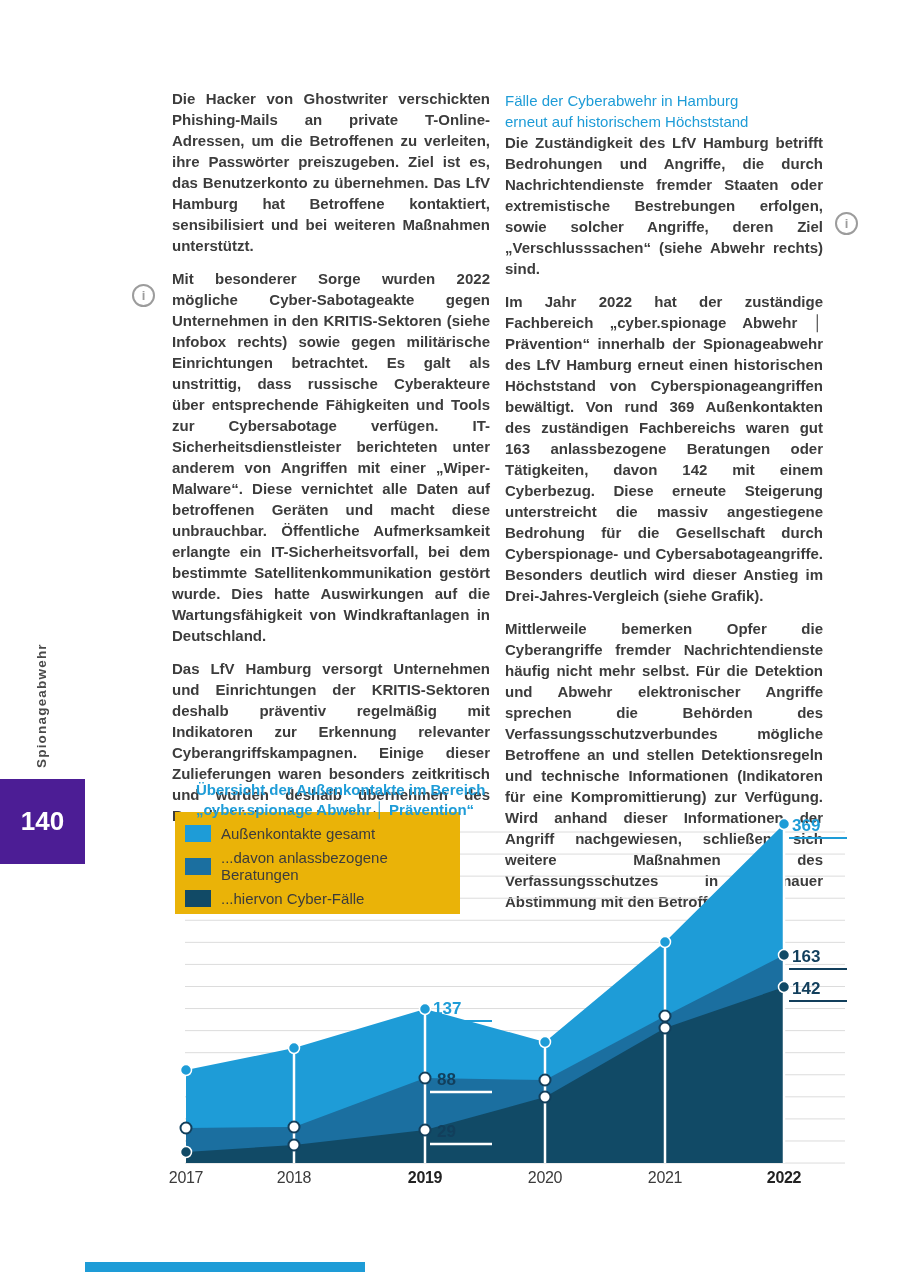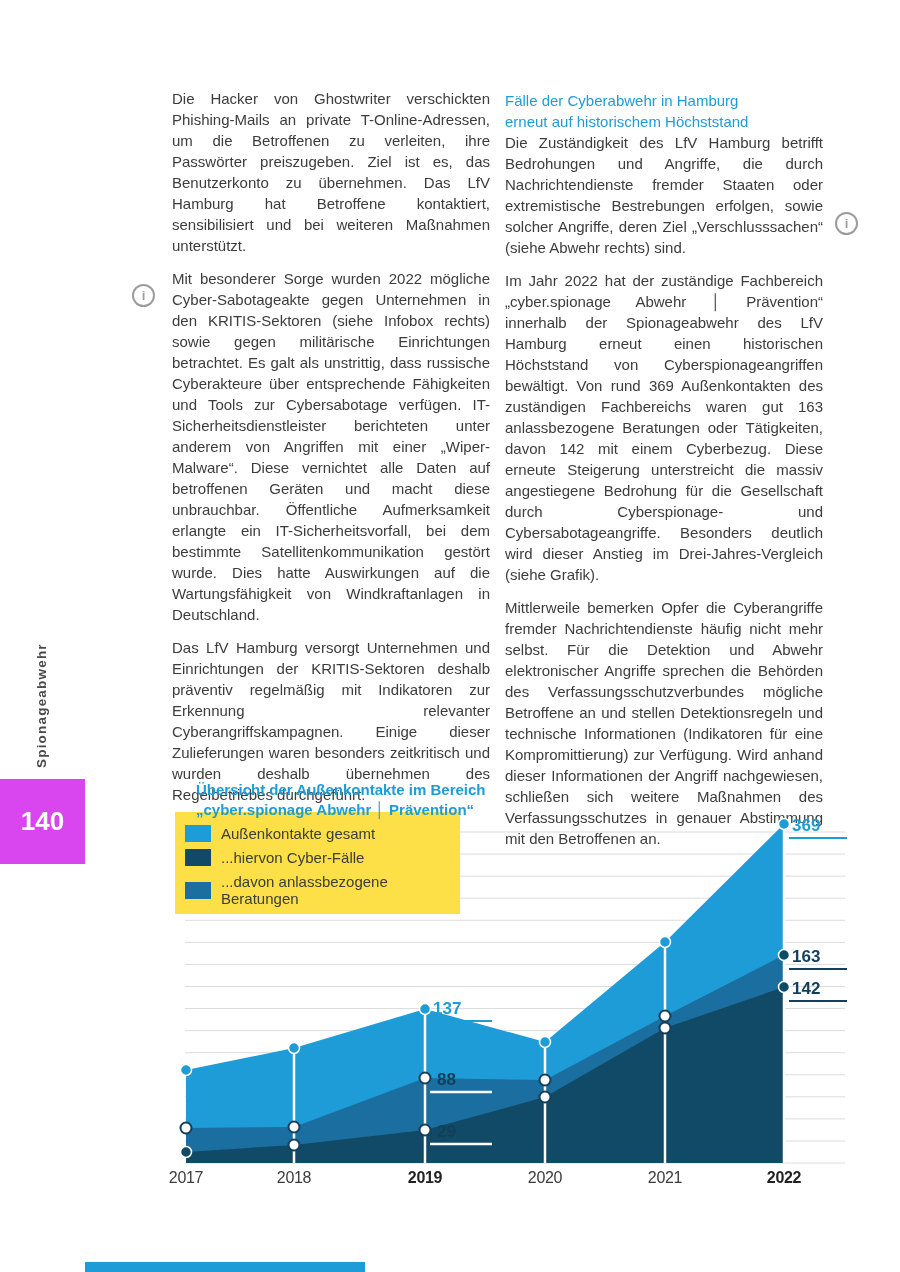--- a/index.html
+++ b/index.html
@@ -1,41 +1,41 @@
 <!DOCTYPE html>
 <html lang="de"><head>
 <meta charset="utf-8">
 <style>
   html,body{margin:0;padding:0;background:#ffffff;}
   body{width:900px;height:1272px;position:relative;overflow:hidden;
        font-family:"Liberation Sans",sans-serif;color:#3c3c3c;}
   .page{position:absolute;inset:0;}
   .body-text{font-size:15px;line-height:21px;text-align:justify;margin:0 0 12px 0;
-             color:#3c3c3c;hyphens:auto;}
+             color:#3c3c3c;hyphens:auto;font-weight:bold;}
   .col{position:absolute;width:318px;}
   .col-left{left:172px;top:88px;}
   .col-right{left:505px;top:90px;}
   .blue-heading{font-size:15px;line-height:21px;font-weight:normal;color:#1E9CD7;
                 margin:0;white-space:pre-line;}
   .chart-title{position:absolute;left:196px;top:765px;font-size:15px;line-height:20px;
                font-weight:bold;color:#1E9CD7;white-space:pre-line;z-index:3;}
   .sidebar-label{position:absolute;left:34px;top:650px;height:118px;
                  writing-mode:vertical-rl;transform:rotate(180deg);
                  font-size:13.5px;font-weight:bold;letter-spacing:1.2px;color:#4a4a4a;}
   .page-number-box{position:absolute;left:0;top:779px;width:85px;height:85px;
-                   background:#d946ef;display:flex;align-items:center;justify-content:center;}
+                   background:#4c1d95;display:flex;align-items:center;justify-content:center;}
   .page-number-box span{color:#fff;font-size:26px;font-weight:bold;}
   .footer-bar{position:absolute;left:85px;top:1262px;width:280px;height:10px;background:#1E9CD7;}
   .info-icon{position:absolute;width:23px;height:23px;border:2px solid #9c9c9c;border-radius:50%;
              box-sizing:border-box;display:flex;align-items:center;justify-content:center;
              color:#9c9c9c;font-size:13px;font-weight:bold;font-style:normal;background:#fff;z-index:3;}
   .info-left{left:132px;top:284px;}
   .info-right{left:835px;top:212px;}
   #chart-svg{position:absolute;left:0;top:0;z-index:1;}
-  .legend{position:absolute;left:175px;top:812px;width:285px;min-height:90px;background:#fde047;z-index:2;}
+  .legend{position:absolute;left:175px;top:812px;width:285px;min-height:90px;background:#eab308;z-index:2;}
   .legend-row{display:flex;align-items:center;gap:10px;margin:0 0 7px 10px;}
   .legend-row:first-child{margin-top:13px;}
   .swatch{width:26px;height:17px;flex:0 0 auto;}
   .legend-label{font-size:15px;color:#3c3c3c;}
 </style>
 </head>
 <body>
 
 <div class="page">
 
@@ -131,22 +131,22 @@
       <text x="665" y="1183" text-anchor="middle" fill="#3b3b3b" font-size="16" letter-spacing="-0.3" font-weight="normal" font-family="&quot;Liberation Sans&quot;, sans-serif">2021</text>
       <text x="784" y="1183" text-anchor="middle" fill="#222222" font-size="16" letter-spacing="-0.3" font-weight="bold" font-family="&quot;Liberation Sans&quot;, sans-serif">2022</text>
     </svg>
 
   <div class="legend">
     <div class="legend-row">
       <span class="swatch" style="background-color: rgb(30, 156, 215);"></span>
       <span class="legend-label">Außenkontakte gesamt</span>
     </div>
     <div class="legend-row">
+      <span class="swatch" style="background-color: rgb(27, 111, 160);"></span>
+      <span class="legend-label">...davon anlassbezogene Beratungen</span>
+    </div>
+    <div class="legend-row">
       <span class="swatch" style="background-color: rgb(17, 74, 102);"></span>
       <span class="legend-label">...hiervon Cyber-Fälle</span>
-    </div>
-    <div class="legend-row">
-      <span class="swatch" style="background-color: rgb(27, 111, 160);"></span>
-      <span class="legend-label">...davon anlassbezogene Beratungen</span>
     </div>
   </div>
 
 </div>
 
 </body></html>

